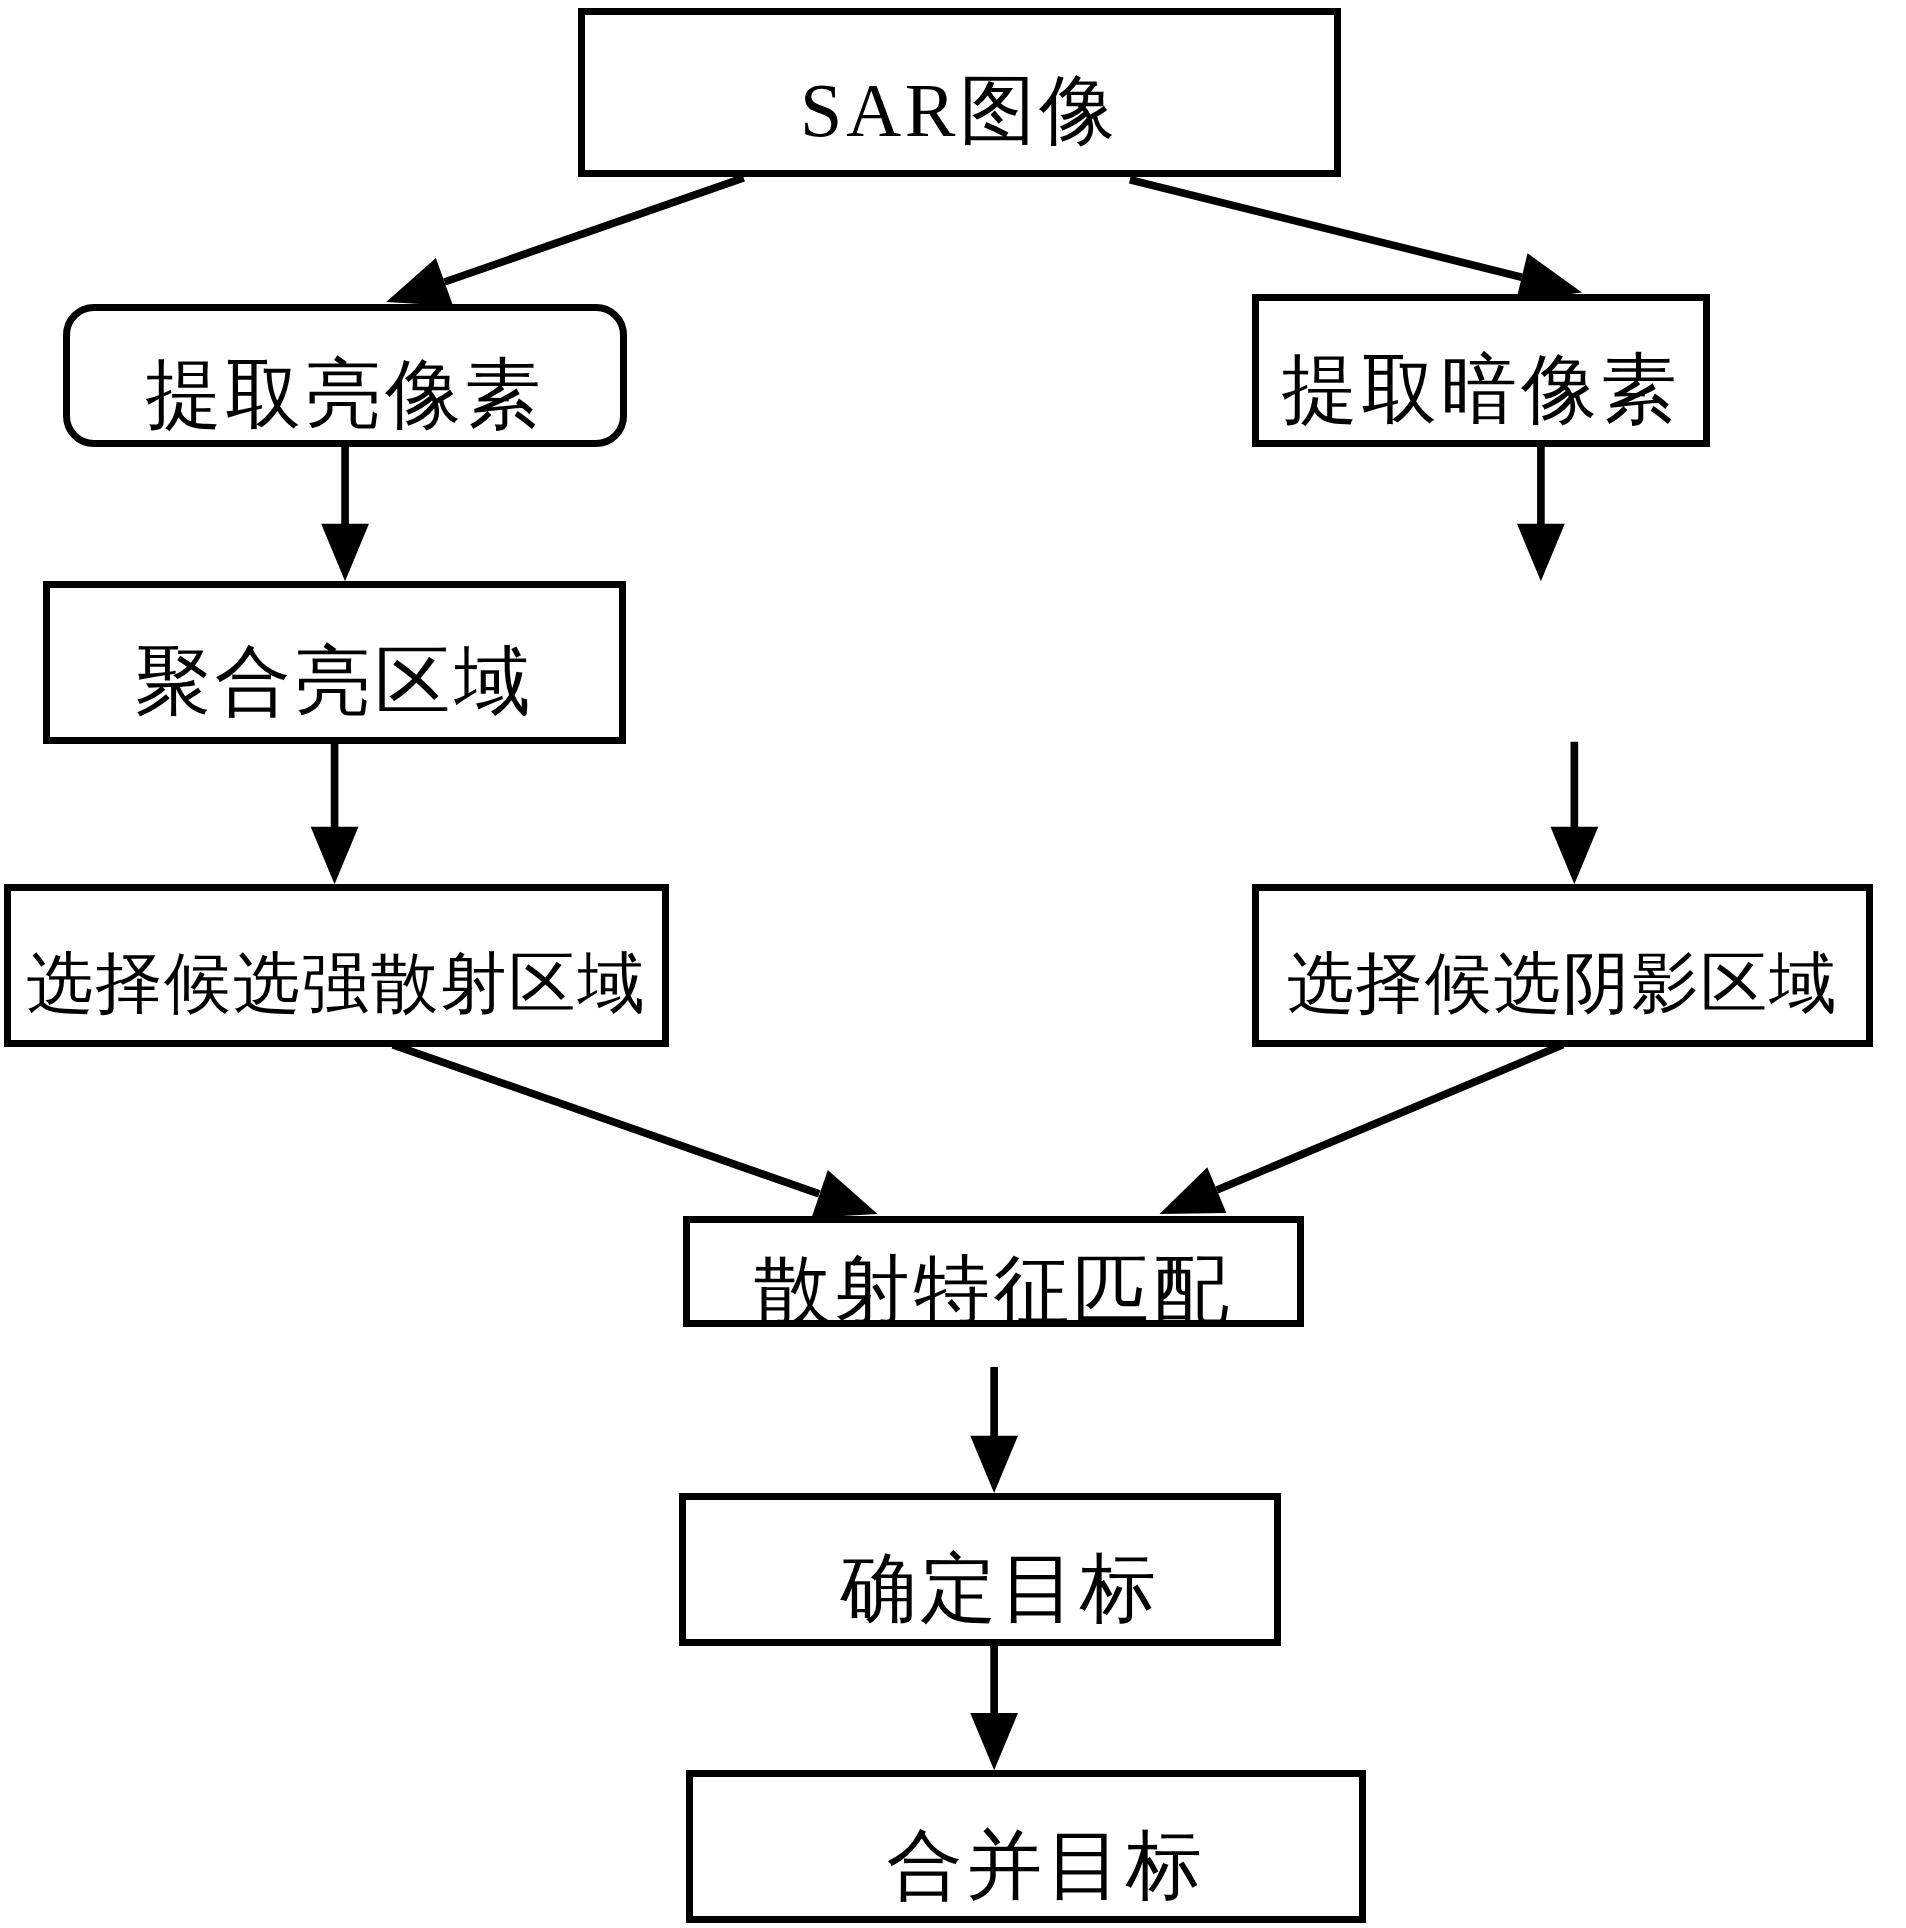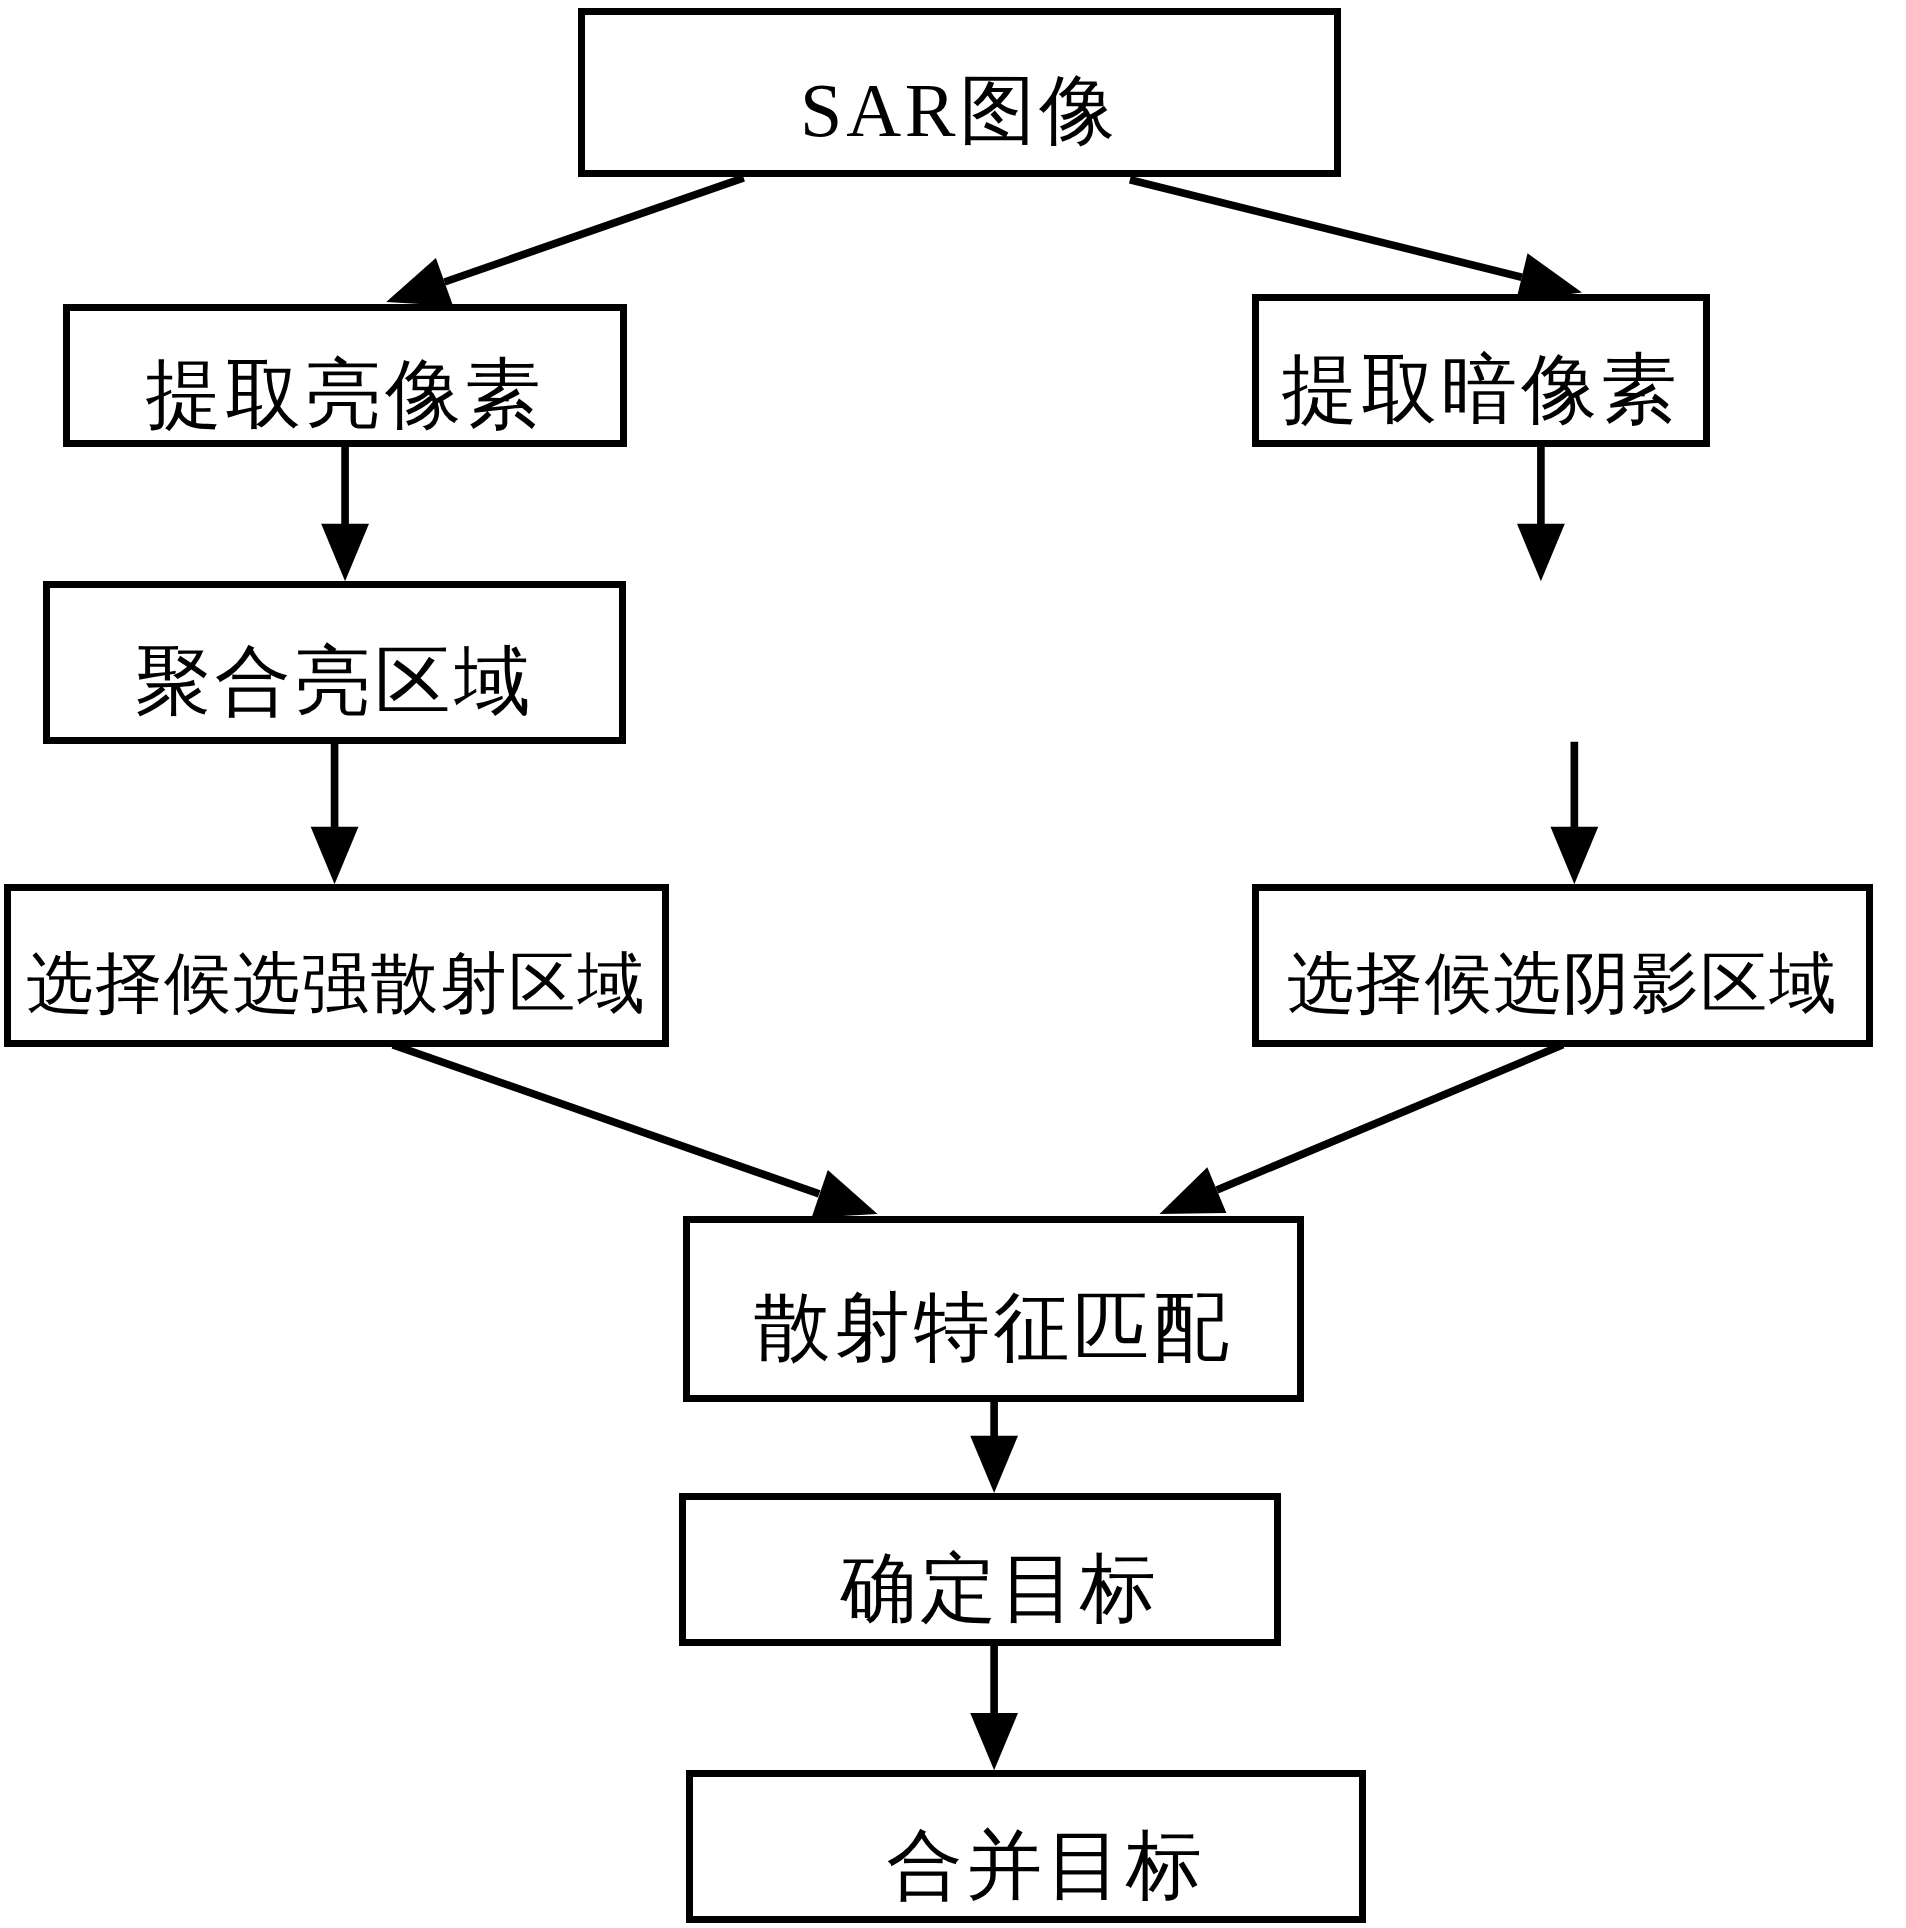--- a/index.html
+++ b/index.html
@@ -34,27 +34,27 @@
     letter-spacing: 3.8px;
     white-space: nowrap;
     margin-top: 36px;
   }
   .node.small span {
     font-size: 67px;
     letter-spacing: 1.9px;
   }
   
   #n-sar            { left: 578px;  top: 7.6px;    width: 763px; height: 169px; }
-  #n-extract-bright { left: 63px;   top: 304px;  width: 564px; height: 143px; }
+  #n-extract-bright { left: 63px;   top: 304px;  width: 564px; height: 143px; border-radius: 31px; }
   #n-cluster-bright { left: 43px;   top: 581px;  width: 583px; height: 163px; }
   #n-select-scatter { left: 3.8px;    top: 884px;  width: 665px; height: 163px; }
   #n-extract-dark   { left: 1252px; top: 294px;  width: 458px; height: 153px; }
   #n-cluster-dark   { left: 1268px; top: 581px;  width: 612px; height: 163px; }
   #n-select-shadow  { left: 1252px; top: 884px;  width: 621px; height: 163px; }
-  #n-feature-match  { left: 683px;  top: 1216px; width: 621px; height: 186px; }
+  #n-feature-match  { left: 683px;  top: 1216px; width: 621px; height: 111px; }
   #n-determine      { left: 679px;  top: 1493px; width: 602px; height: 153px; padding-left: 40px; }
   #n-merge          { left: 686px;  top: 1770px; width: 680px; height: 153px; padding-left: 40px; }
 
   #arrow-layer {
     position: absolute;
     left: 0; top: 0;
     width: 1907px;
     height: 1929px;
     z-index: 1;
   }

